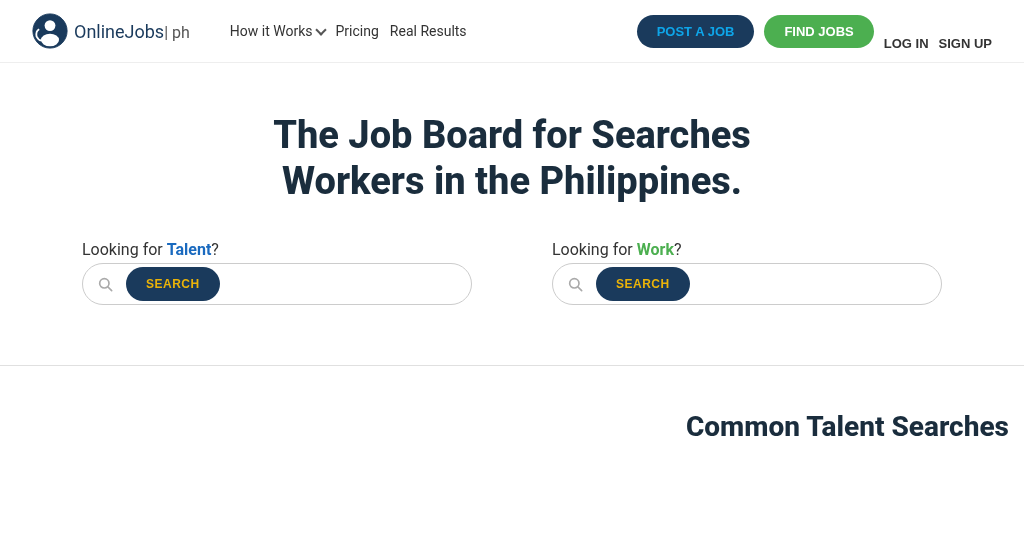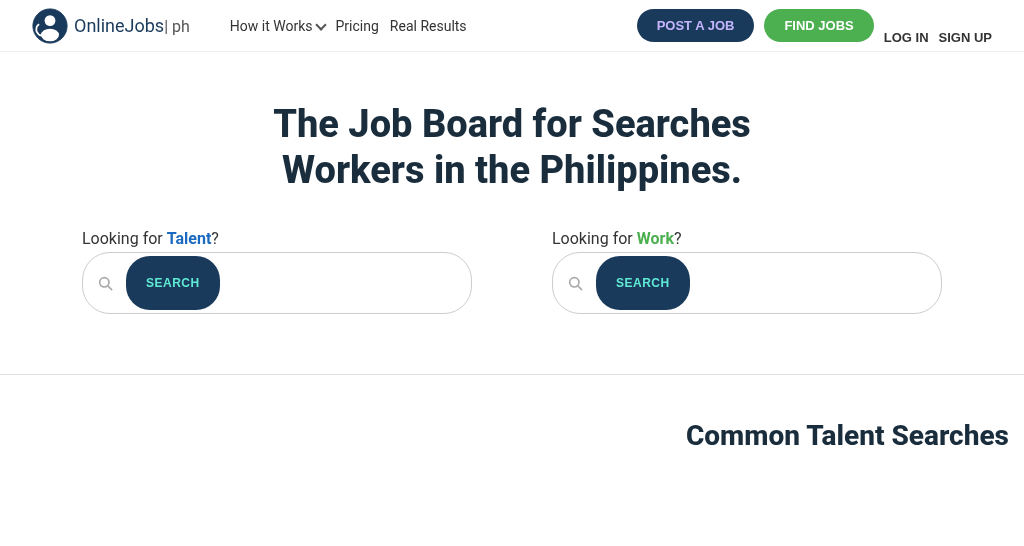--- a/index.html
+++ b/index.html
@@ -10,21 +10,21 @@
       width: 1024px;
       height: 546px;
       overflow: hidden;
     }
 
     
     header {
       display: flex;
       align-items: center;
       padding: 0 32px;
-      height: 52px;
+      height: 63px;
       border-bottom: 1px solid #eee;
       background: #fff;
     }
 
     .logo-area {
       display: flex;
       align-items: center;
       gap: 6px;
       margin-right: 40px;
       text-decoration: none;
@@ -70,21 +70,21 @@
     }
 
     .nav-actions {
       display: flex;
       align-items: center;
       gap: 10px;
     }
 
     .btn-post-job {
       background: #1a3a5c;
-      color: #c4b5fd;
+      color: #0ea5e9;
       border: none;
       border-radius: 24px;
       padding: 9px 20px;
       font-size: 13px;
       font-weight: 700;
       cursor: pointer;
       white-space: nowrap;
     }
 
     .btn-find-jobs {
@@ -183,24 +183,24 @@
       border: none;
       outline: none;
       font-size: 13px;
       color: #666;
       padding: 10px 4px;
       background: transparent;
     }
 
     .btn-search {
       background: #1a3a5c;
-      color: #5eead4;
+      color: #eab308;
       border: none;
       border-radius: 24px;
-      padding: 20px 20px;
+      padding: 10px 20px;
       font-size: 12px;
       font-weight: 800;
       cursor: pointer;
       letter-spacing: 0.5px;
       margin: 3px;
     }
 
     
     .divider {
       width: 100%;

